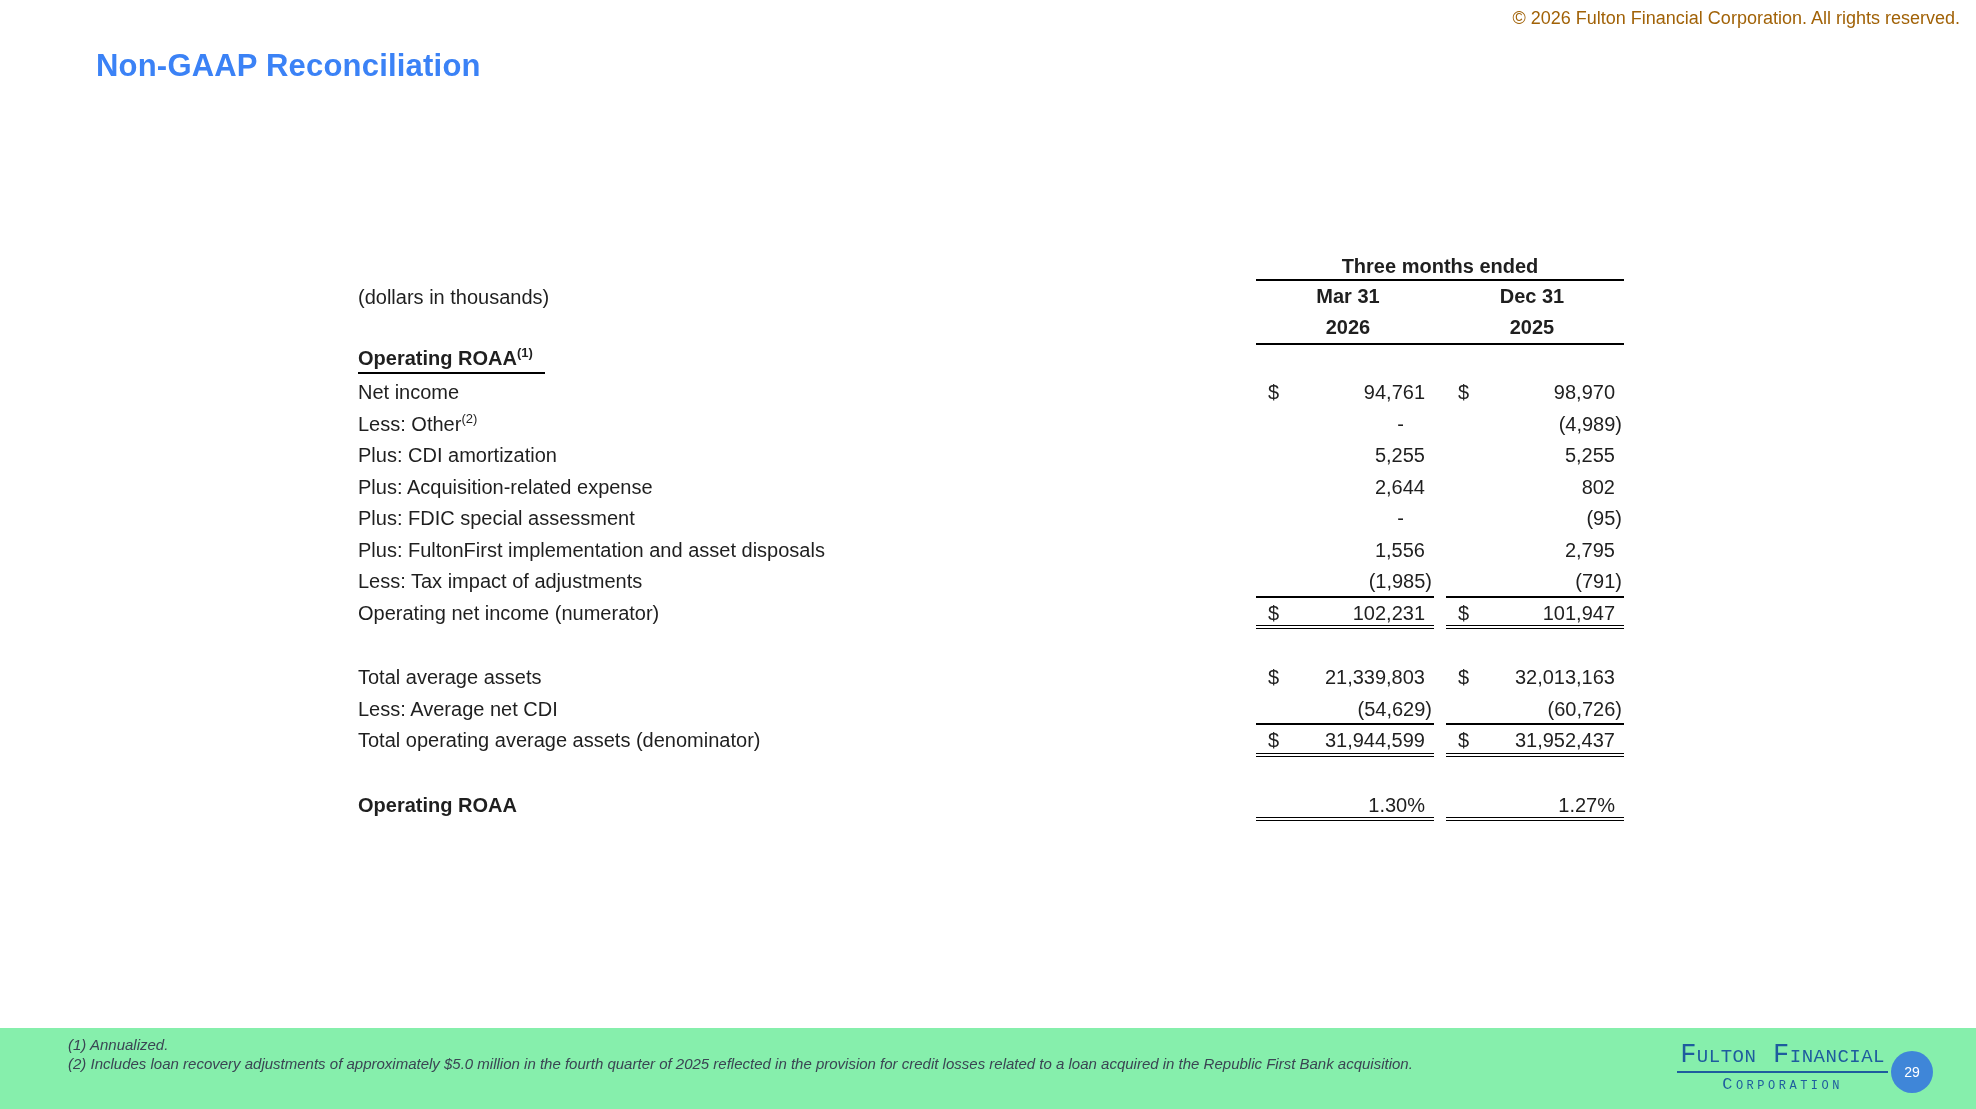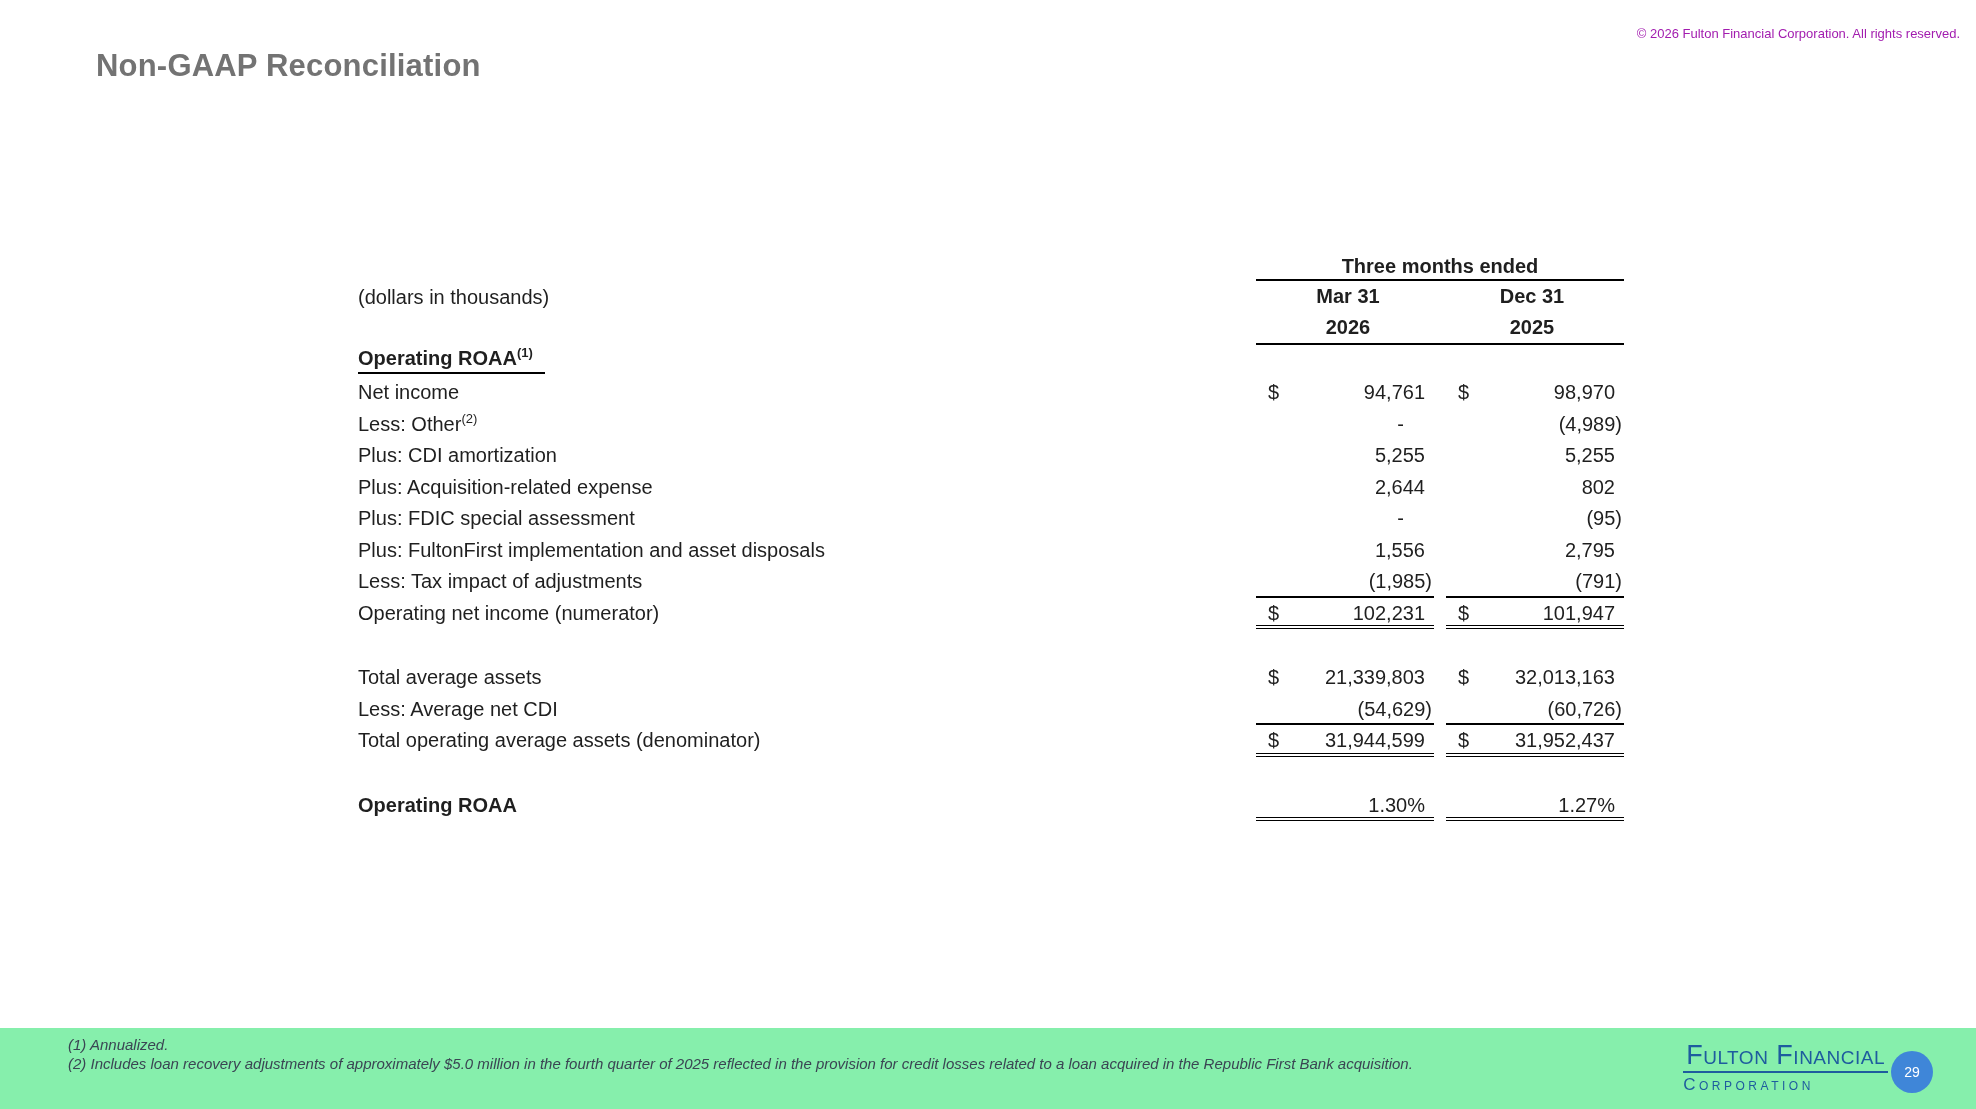--- a/index.html
+++ b/index.html
@@ -9,32 +9,32 @@
     width: 1976px;
     height: 1109px;
     background: #ffffff;
     font-family: "Liberation Sans", sans-serif;
     color: #1f1f1f;
     overflow: hidden;
     margin: 0 auto;
   }
   .copyright {
     position: absolute;
-    top: 26px;
+    top: 8px;
     right: 16px;
-    font-size: 13px;
-    color: #a21caf;
+    font-size: 18px;
+    color: #a16207;
   }
   .slide-title {
     position: absolute;
     left: 96px;
     top: 48px;
     font-size: 31px;
     font-weight: bold;
-    color: #737373;
+    color: #3b82f6;
     letter-spacing: 0.2px;
   }
   
   .recon-table {
     position: absolute;
     left: 358px;
     top: 254px;
     width: 1266px;
     font-size: 20px;
   }
@@ -99,22 +99,23 @@
     top: 7px;
     font-size: 15px;
     font-style: italic;
     color: #3a4553;
     line-height: 19px;
   }
   .logo {
     position: absolute;
     right: 88px;
     top: 12px;
+    text-align: center;
     color: #1e5c9e;
-    font-family: Liberation Sans, sans-serif;
+    font-family: Liberation Mono, monospace;
     margin-left: 16px;
   }
   .logo-name {
     font-variant: small-caps;
     font-size: 27px;
     letter-spacing: 0.5px;
     line-height: 30px;
     padding: 0 3px 1px 3px;
     border-bottom: 2.5px solid #1e5c9e;
     white-space: nowrap;

